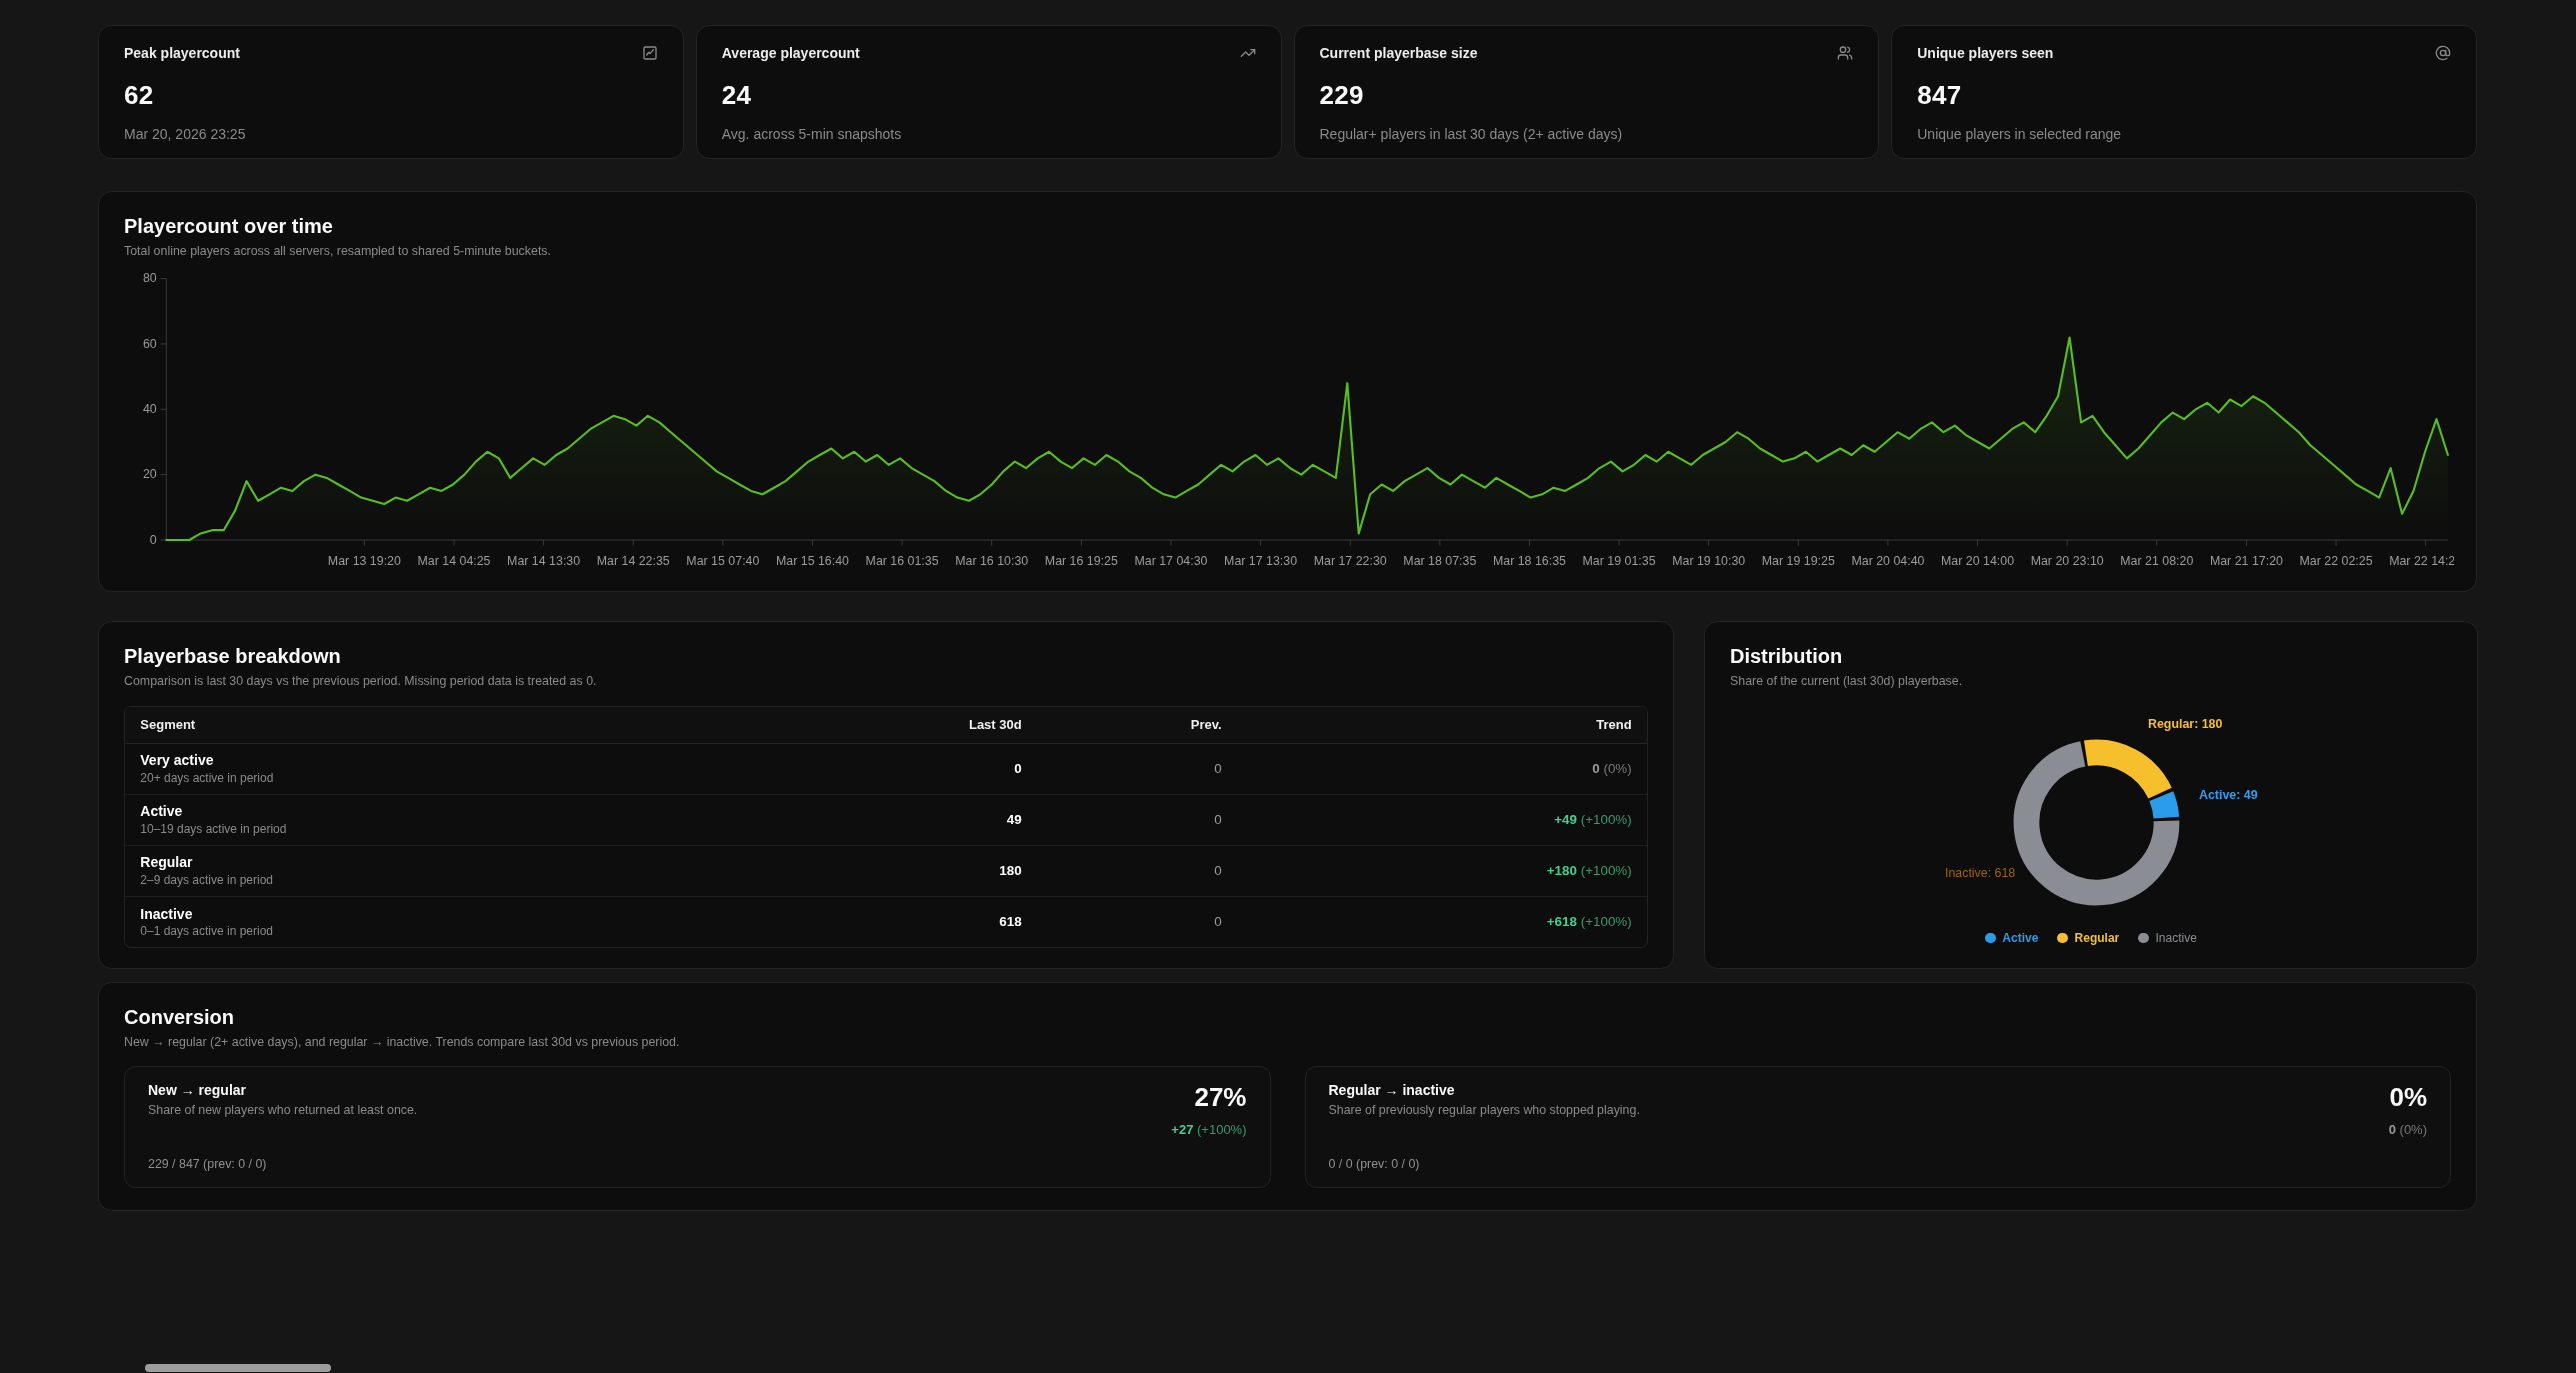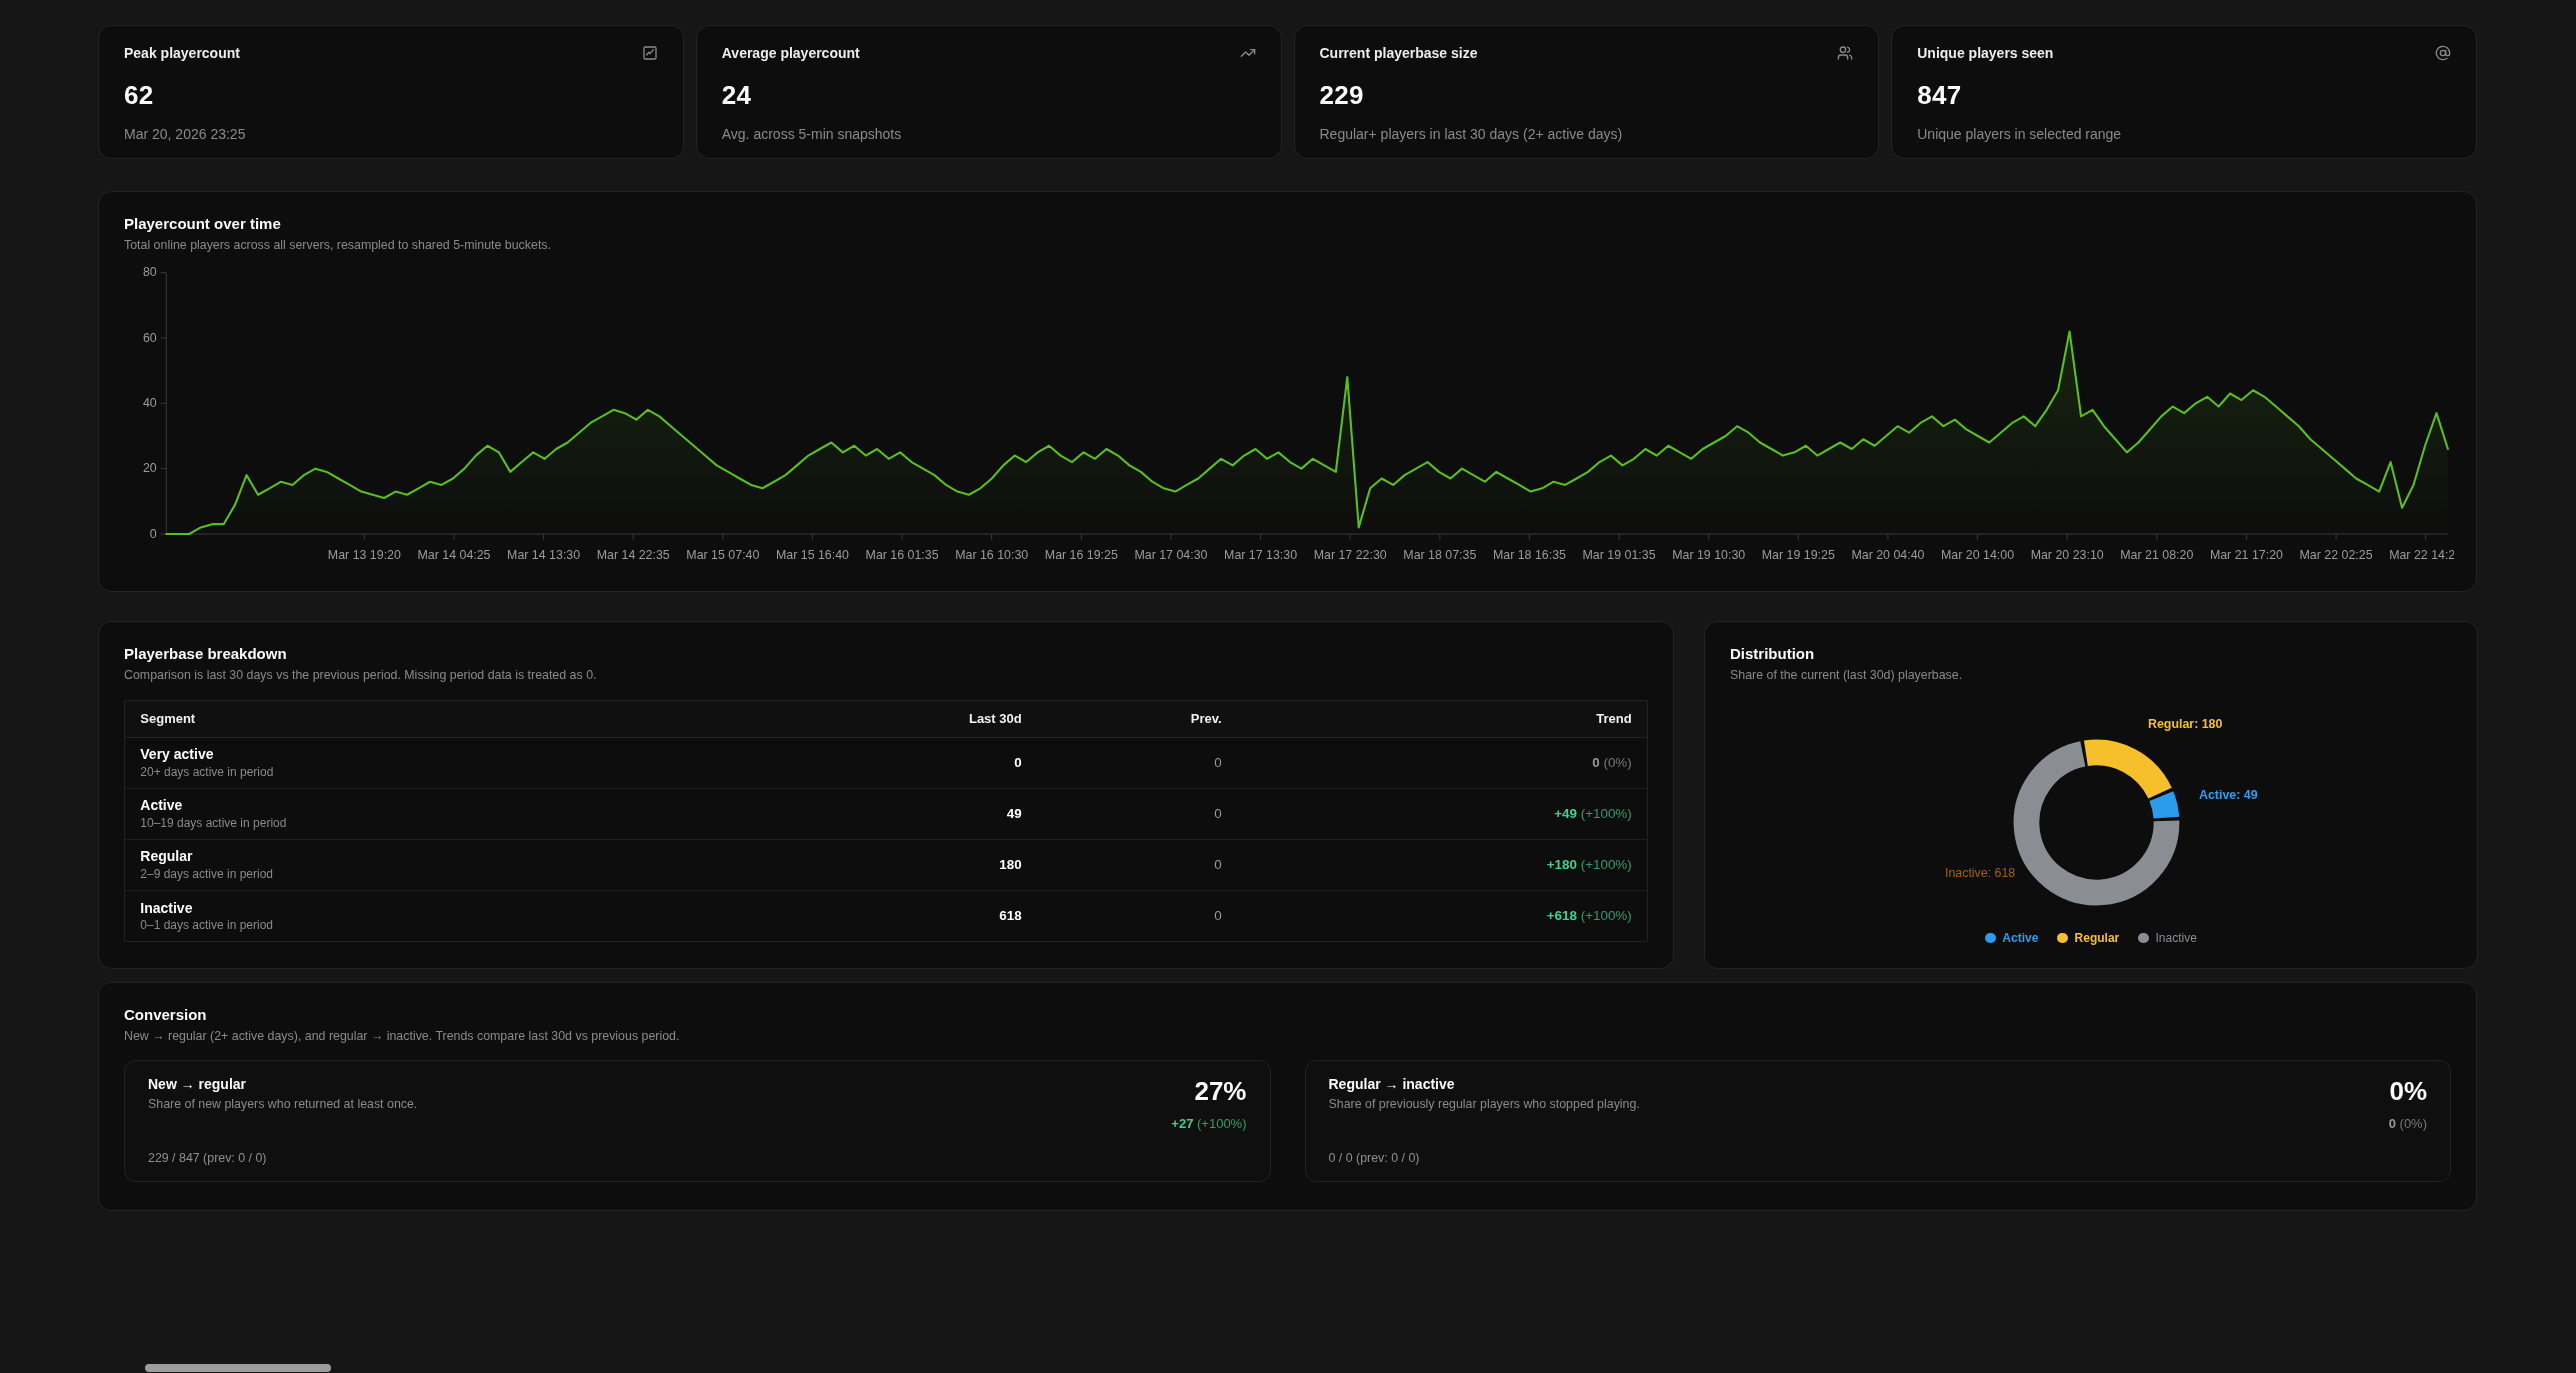--- a/index.html
+++ b/index.html
@@ -14,30 +14,30 @@
   .card,.panel{background:#0d0d0d;border:1px solid #242424;border-radius:13.4px;box-sizing:border-box}
   .stat-card{height:134px;padding:19px 25px}
   .stat-head{display:flex;justify-content:space-between;align-items:flex-start}
   .stat-title{font-size:14px;font-weight:700;color:#ededed}
   .stat-icon{color:#8a8a8a;line-height:0}
   .stat-icon svg{stroke:#8a8a8a;fill:none;stroke-width:2;stroke-linecap:round;stroke-linejoin:round}
   .stat-value{font-size:26px;font-weight:700;margin-top:19px;letter-spacing:0.3px}
   .stat-sub{font-size:14px;color:#8a8a8a;margin-top:15px}
   
   .panel{padding:23px 25px}
-  .panel-title{font-size:15px;font-weight:700}
+  .panel-title{font-size:20px;font-weight:700}
   .panel-sub{font-size:12.4px;color:#8a8a8a;margin-top:5.7px}
   .chart-panel{margin-top:32px;height:401px}
   #pc-chart{display:block;margin-top:13.4px}
   .tick-label{font-size:13px;fill:#9b9b9b}
   
   .mid-row{margin-top:29px;display:grid;grid-template-columns:1576px 774px;gap:30px}
   .breakdown-panel{height:348px}
   .dist-panel{height:348px;position:relative}
-  .table-wrap{margin-top:18px;border:1px solid #232323;border-radius:1px;overflow:hidden}
+  .table-wrap{margin-top:18px;border:1px solid #232323;border-radius:7px;overflow:hidden}
   table{width:100%;border-collapse:collapse}
   thead th{font-size:13px;font-weight:700;color:#f0f0f0;padding:10.5px 15.3px;border-bottom:1px solid #232323;background:#101010;text-align:right}
   thead th.seg-col{text-align:left}
   tbody td{padding:8.6px 15.3px;border-bottom:1px solid #1e1e1e;text-align:right;font-size:13.4px;color:#fff;vertical-align:middle}
   tbody tr:last-child td{border-bottom:none}
   td.seg-cell{text-align:left}
   .seg-name{font-size:14px;font-weight:700}
   .seg-desc{font-size:12px;color:#8a8a8a;margin-top:2.9px}
   td.val-30d{font-weight:700}
   td.val-prev{color:#9a9a9a}

